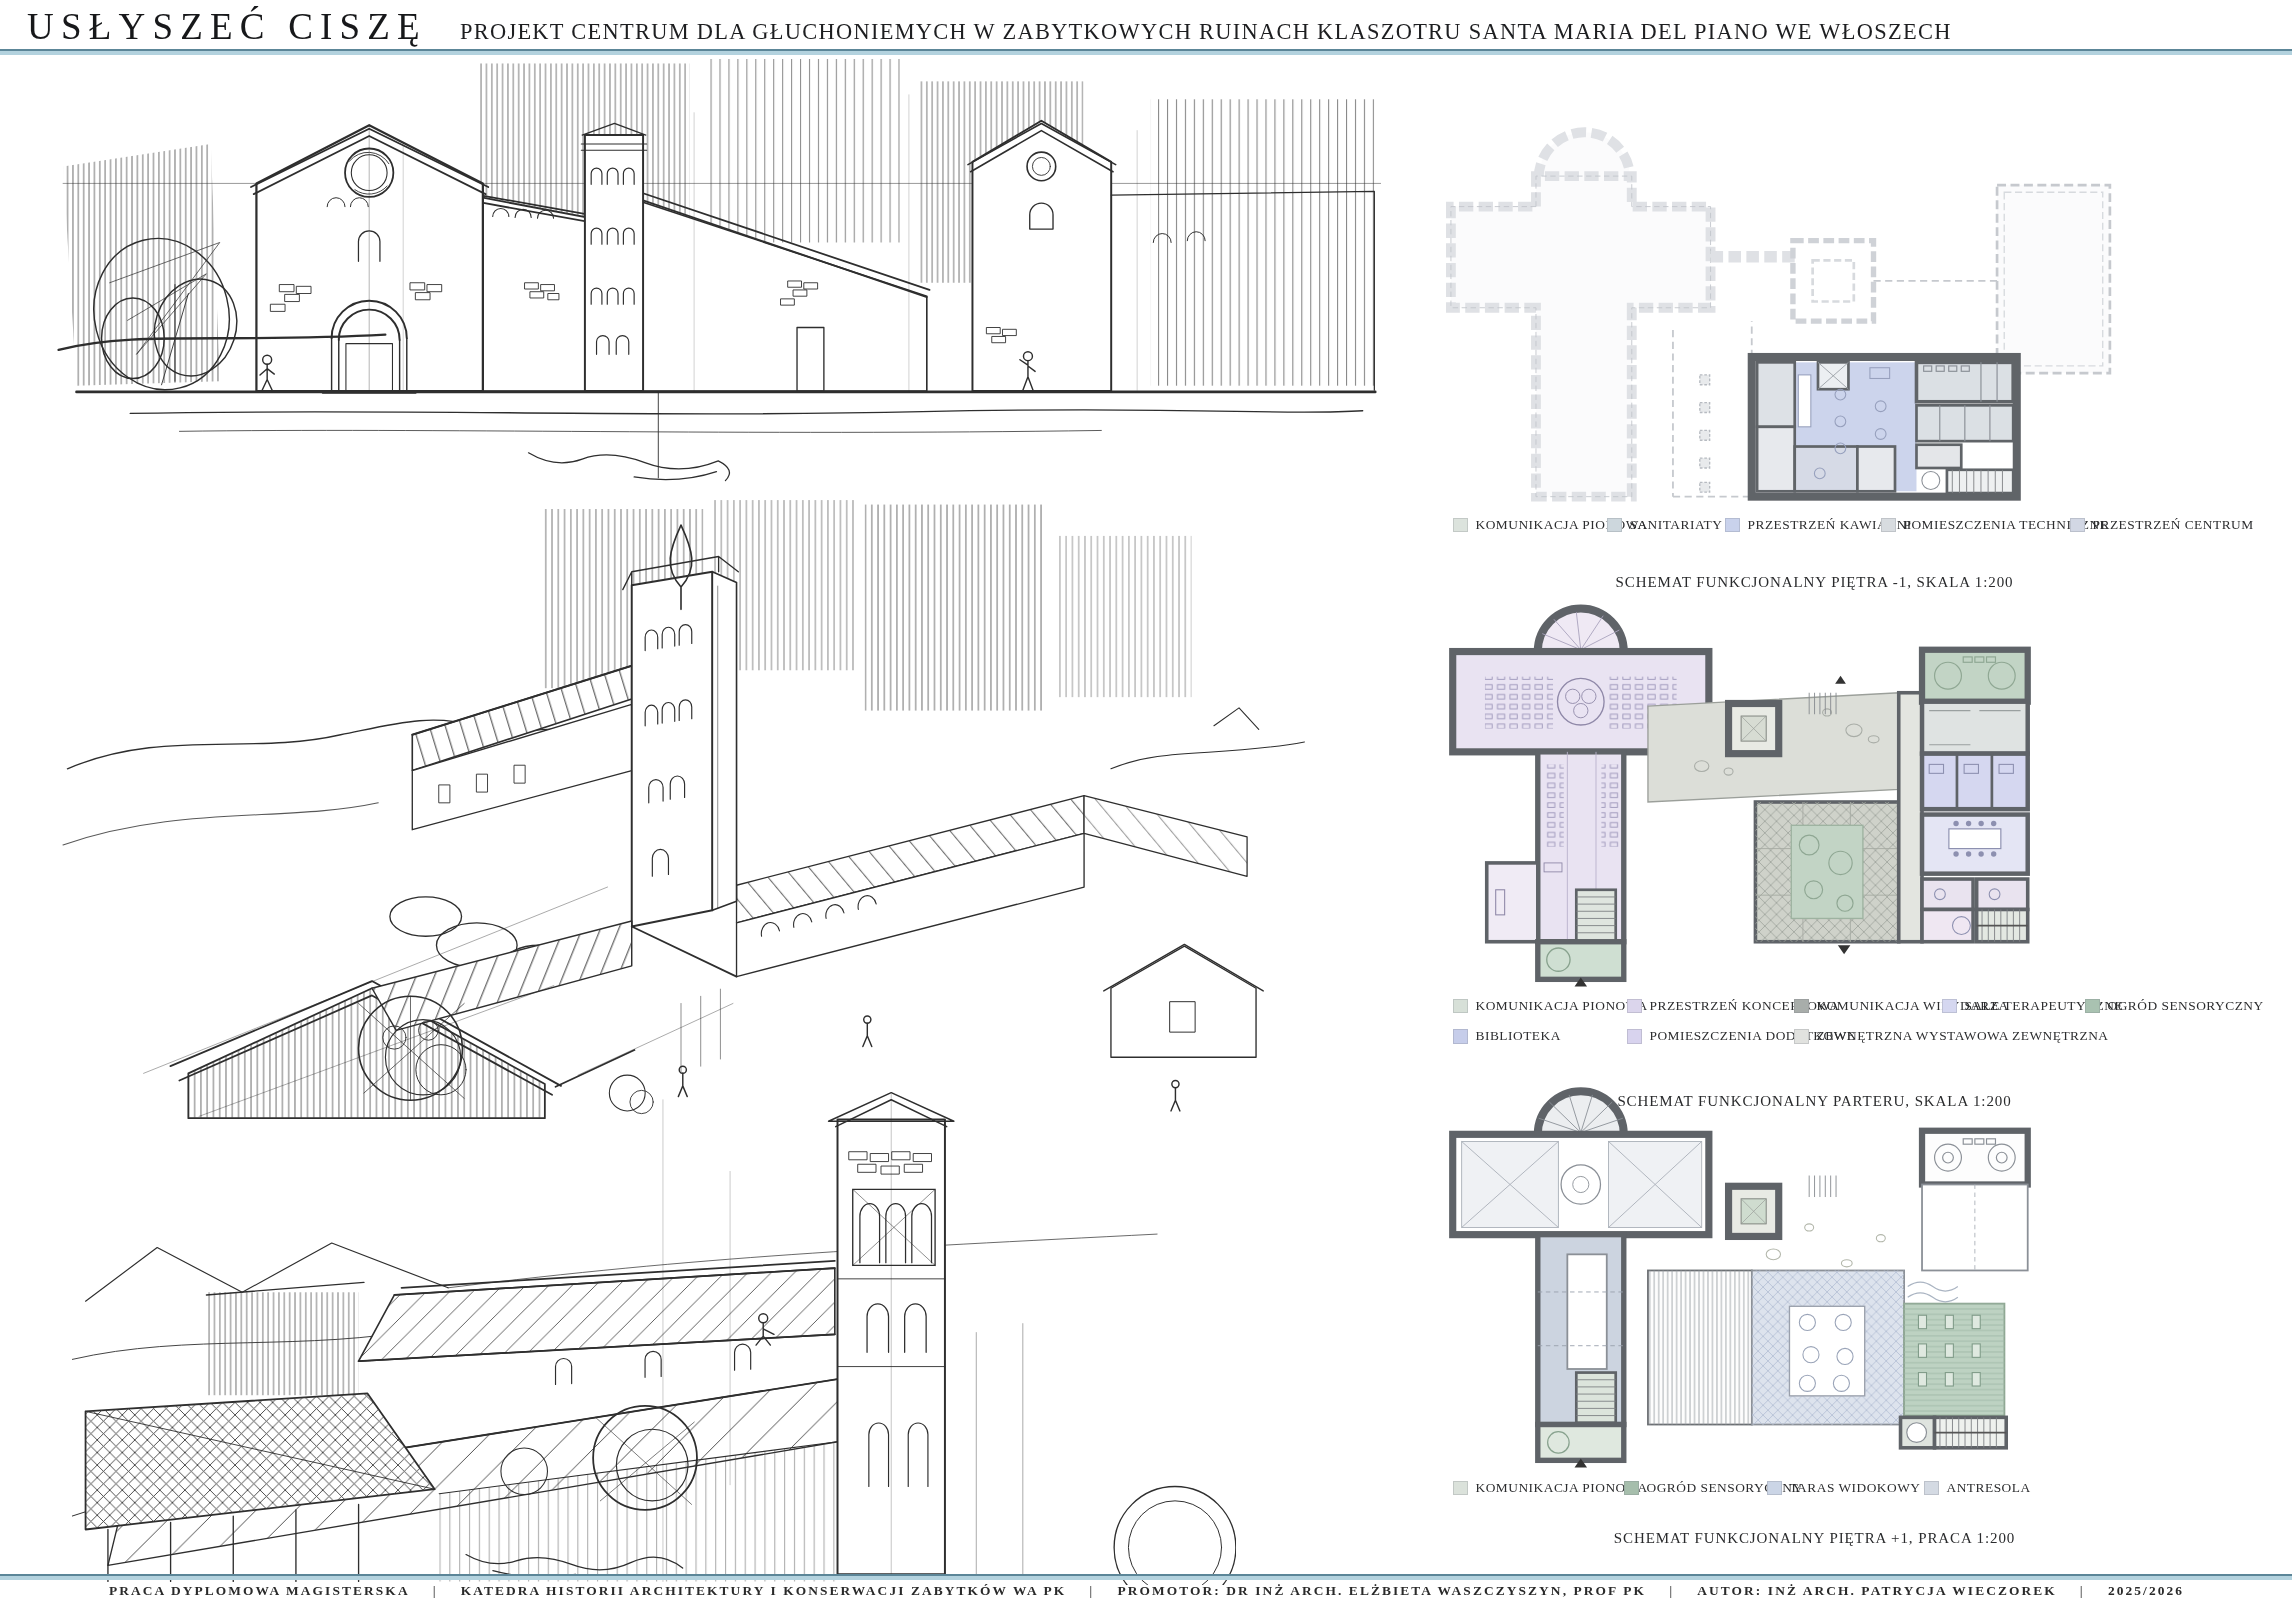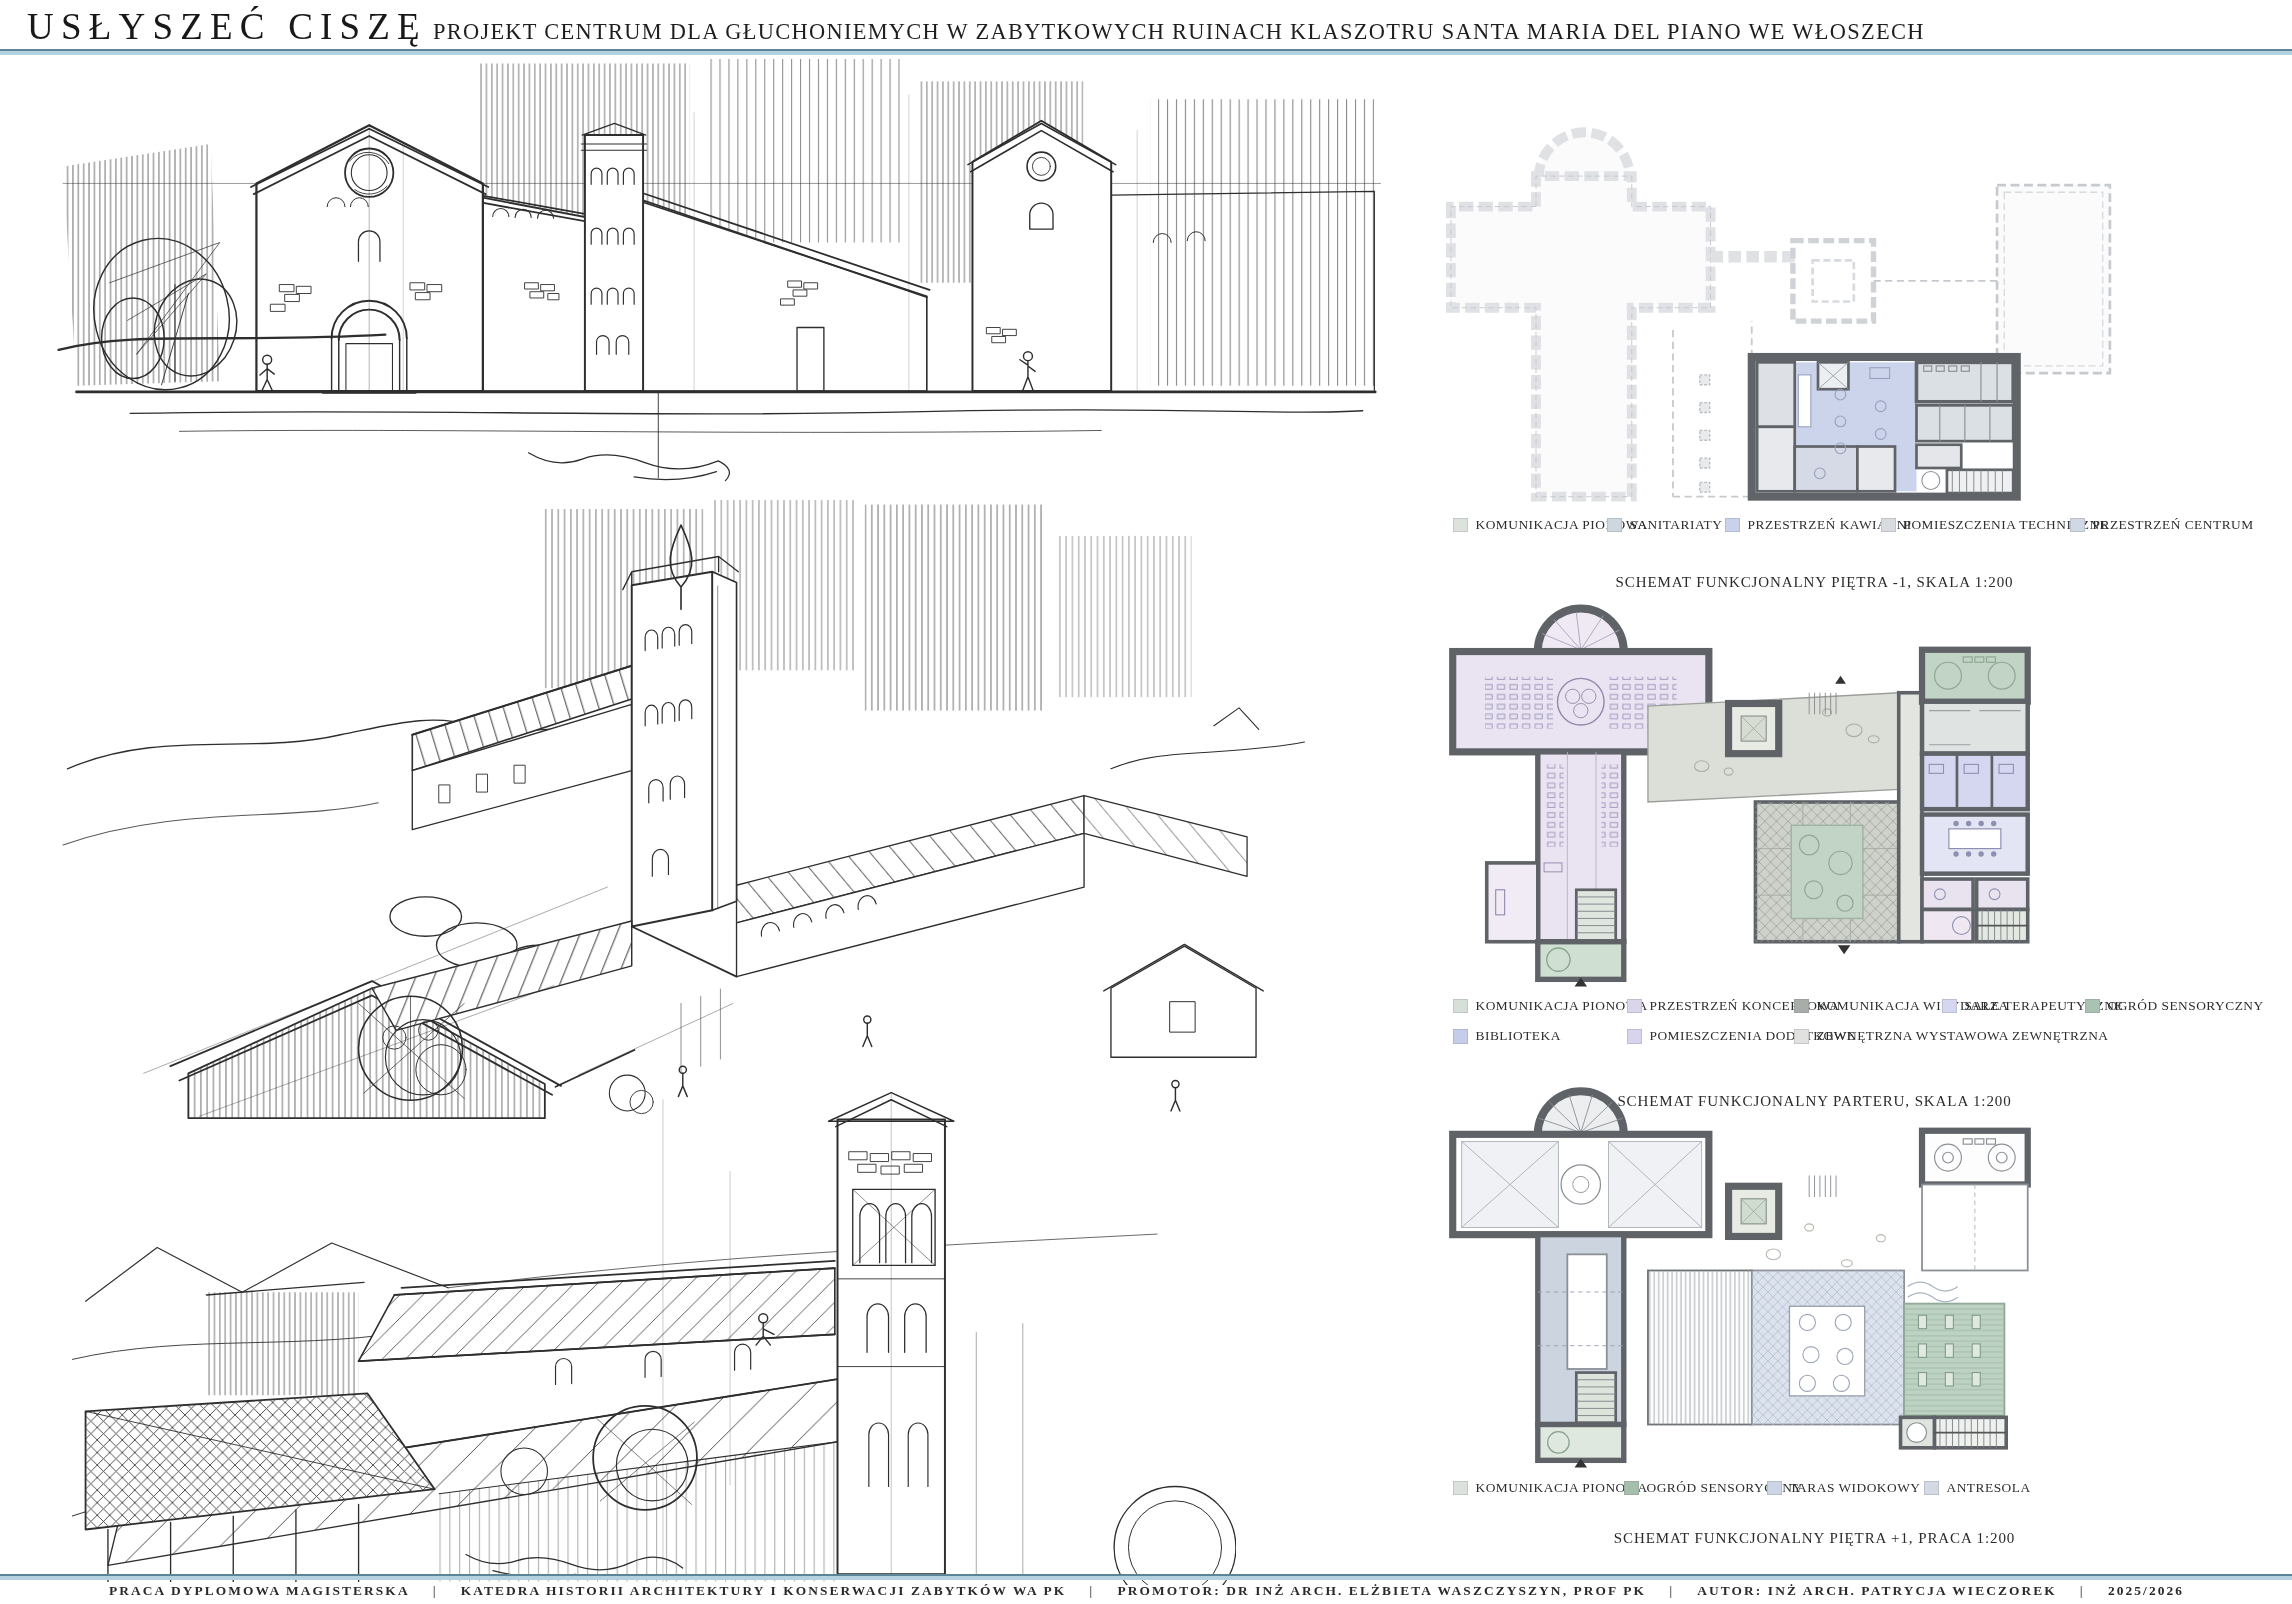--- a/index.html
+++ b/index.html
@@ -2,21 +2,21 @@
 <html style="font-size:14.3px"><head>
 <meta charset="utf-8">
 <style>
   html,body{margin:0;padding:0;background:#ffffff;}
   #board{position:relative;width:2293px;height:1605px;background:#ffffff;overflow:hidden;
          font-family:"Liberation Serif", serif;color:#1d1d1d;}
   
   #header{position:absolute;left:0;top:0;width:2293px;}
   .title-row{position:absolute;left:27px;top:5.4px;white-space:nowrap;}
   .main-title{font-size:37px;letter-spacing:7.2px;color:#17181a;margin-top:32px;}
-  .sub-title{font-size:22.4px;letter-spacing:1.3px;margin-left:6px;color:#1d1e20;}
+  .sub-title{font-size:22.4px;letter-spacing:1.3px;margin-left:33px;color:#1d1e20;}
   .rule{position:absolute;left:0;width:2293px;height:6.3px;
         background:linear-gradient(#5c8698 0 1.8px,#b3d2de 1.8px 100%);}
   #rule-top{top:49px;}
   #rule-bottom{top:1574px;}
   
   .plan-fig{position:absolute;}
   .legend{position:absolute;font-size:13.4px;letter-spacing:0.5px;color:#2c2d2f;}
   .lgrid{display:grid;row-gap:14.3px;align-items:center;}
   .lg-item{display:flex;align-items:center;white-space:nowrap;}
   .swatch{width:12.5px;height:12.5px;margin-right:8px;flex:0 0 auto;border:0.9px solid rgba(120,125,130,.25);}

